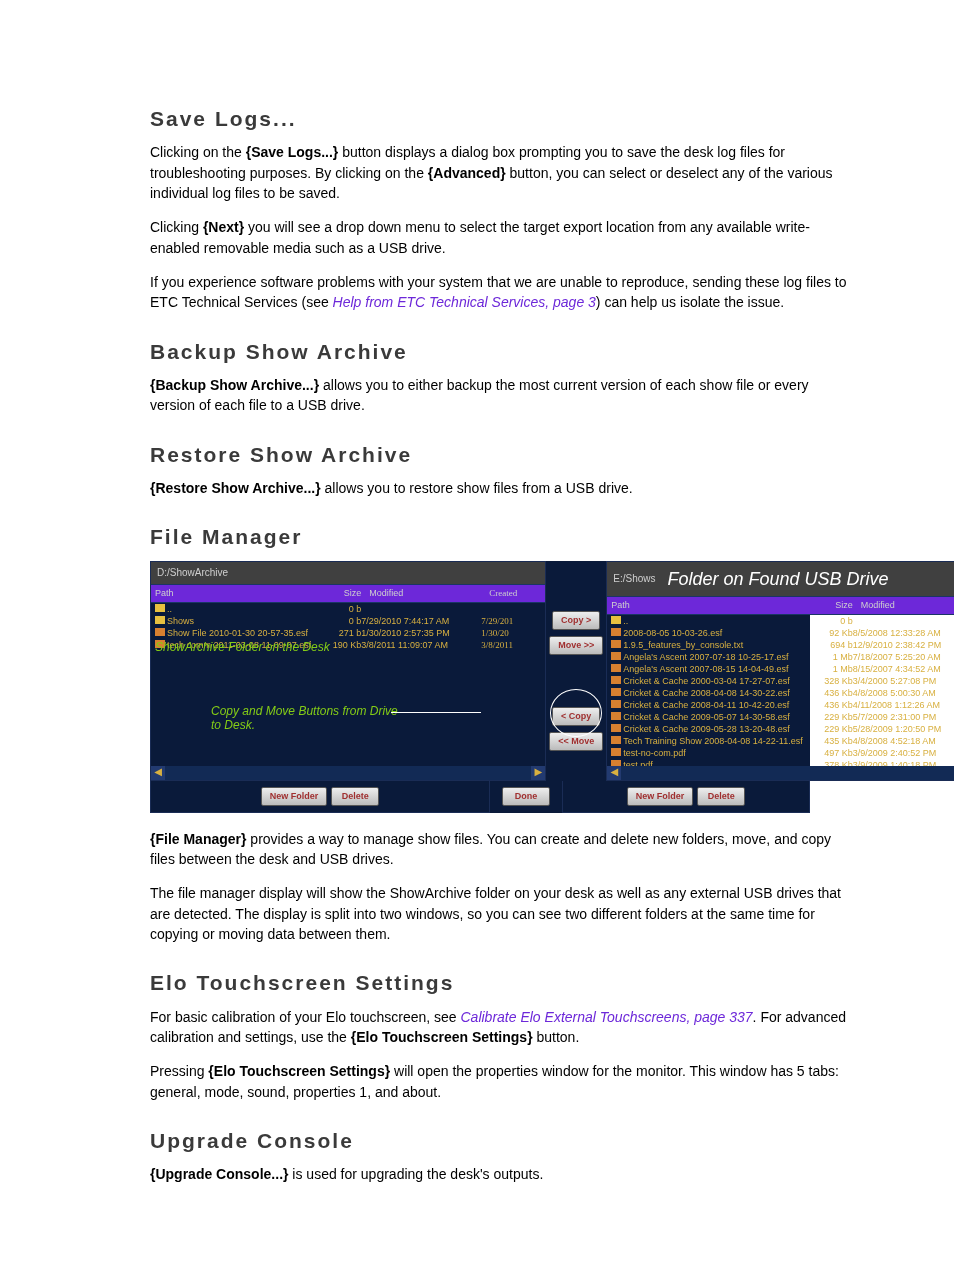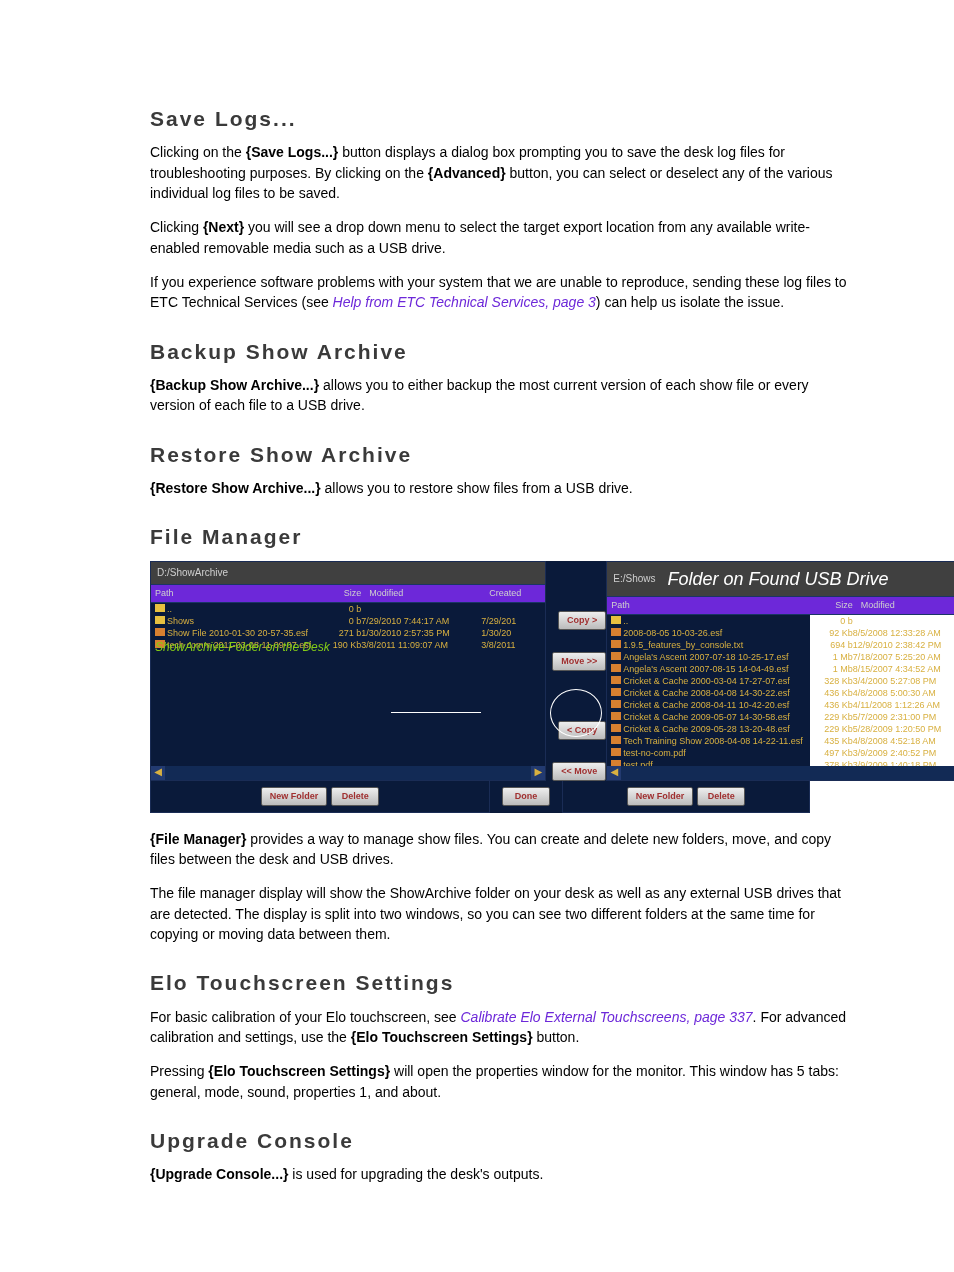--- a/index.html
+++ b/index.html
@@ -30,29 +30,29 @@
     margin: 8px 0 16px 0;
     background: #0a1a3a;
     color: #d8d8d8;
     font-family: Arial, sans-serif;
     font-size: 10px;
     position: relative;
   }
   .fm-row { display: flex; }
   .fm-pane { flex: 1 1 50%; border: 1px solid #1a2c55; position: relative; }
   .fm-pane-left { flex: 0 0 340px; }
-  .fm-center { flex: 0 0 60px; display: flex; flex-direction: column; align-items: flex-end; justify-content: flex-start; padding-top: 50px; gap: 22px; position: relative; }
+  .fm-center { flex: 0 0 60px; display: flex; flex-direction: column; align-items: center; justify-content: flex-start; padding-top: 50px; gap: 6px; position: relative; }
   .pathbar { background: #404040; color: #cfcfcf; padding: 4px 6px; font-size: 10px; display: flex; align-items: center; gap: 8px; }
   .pathbar .caption { color: #fff; font-style: italic; font-size: 18px; margin-left: 4px; }
   .headrow { display: flex; background: #6d28d9; color: #cfcfcf; font-size: 9px; border-top: 1px solid #1a3566; border-bottom: 1px solid #1a3566; }
   .headrow span { padding: 2px 4px; }
   .col-path { flex: 1 1 auto; }
   .col-size { flex: 0 0 50px; text-align: right; }
   .col-mod { flex: 0 0 120px; }
-  .col-created { flex: 0 0 60px; }
+  .col-created { flex: 0 0 60px; font-family: Liberation Serif, serif; }
   .filelist { min-height: 170px; font-size: 9px; color: #d8b040; }
   .filelist .frow { display: flex; padding: 0 4px; line-height: 12px; }
   .filelist .frow span { overflow: hidden; white-space: nowrap; }
   .filelist .icon-f { width: 10px; height: 8px; display: inline-block; margin-right: 2px; }
   .folder-icon { background: #e8c040; }
   .file-icon { background: #d88030; }
   .btn {
     background: linear-gradient(#eee, #bbb);
     border: 1px solid #555;
     border-radius: 2px;
@@ -132,20 +132,21 @@
             <span class="col-created">1/30/20</span>
           </div>
           <div class="frow">
             <span class="col-path"><span class="icon-f file-icon"></span>tech comm 2011-03-08 11-09-07.esf</span>
             <span class="col-size">190 Kb</span>
             <span class="col-mod">3/8/2011 11:09:07 AM</span>
             <span class="col-created">3/8/2011</span>
           </div>
         </div>
       <div class="annot" style="left:4px; top:78px; width:200px;">ShowArchive Folder on the Desk</div>
+      <div class="annot" style="left:60px; top:142px; width:200px;">Copy and Move Buttons from Drive to Desk.</div>
       <div class="annot-line" style="left:240px; top:150px; width:90px;"></div>
       <div class="scrollbar" style="position:absolute; bottom:0; left:0; right:0;">
         <div class="arrow">◀</div>
         <div class="arrow right">▶</div>
       </div>
     </div>
 
     <div class="fm-center">
       <div class="btn">Copy &gt;</div>
       <div class="btn">Move &gt;&gt;</div>

